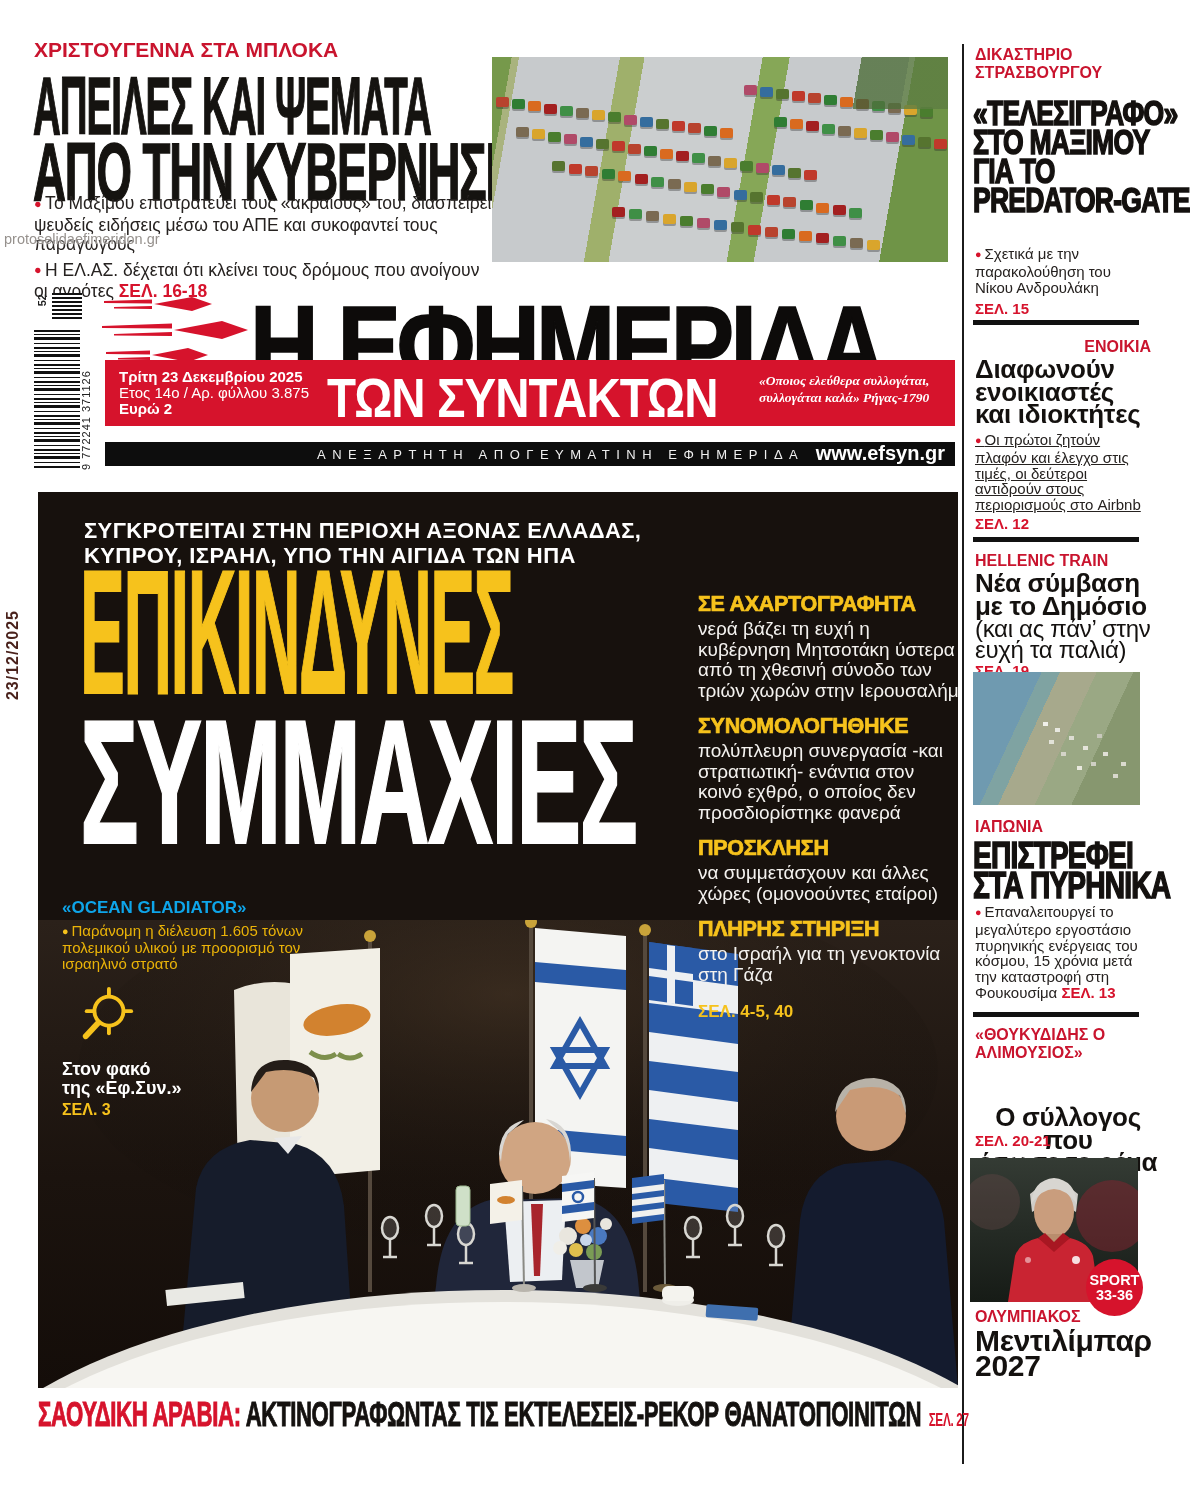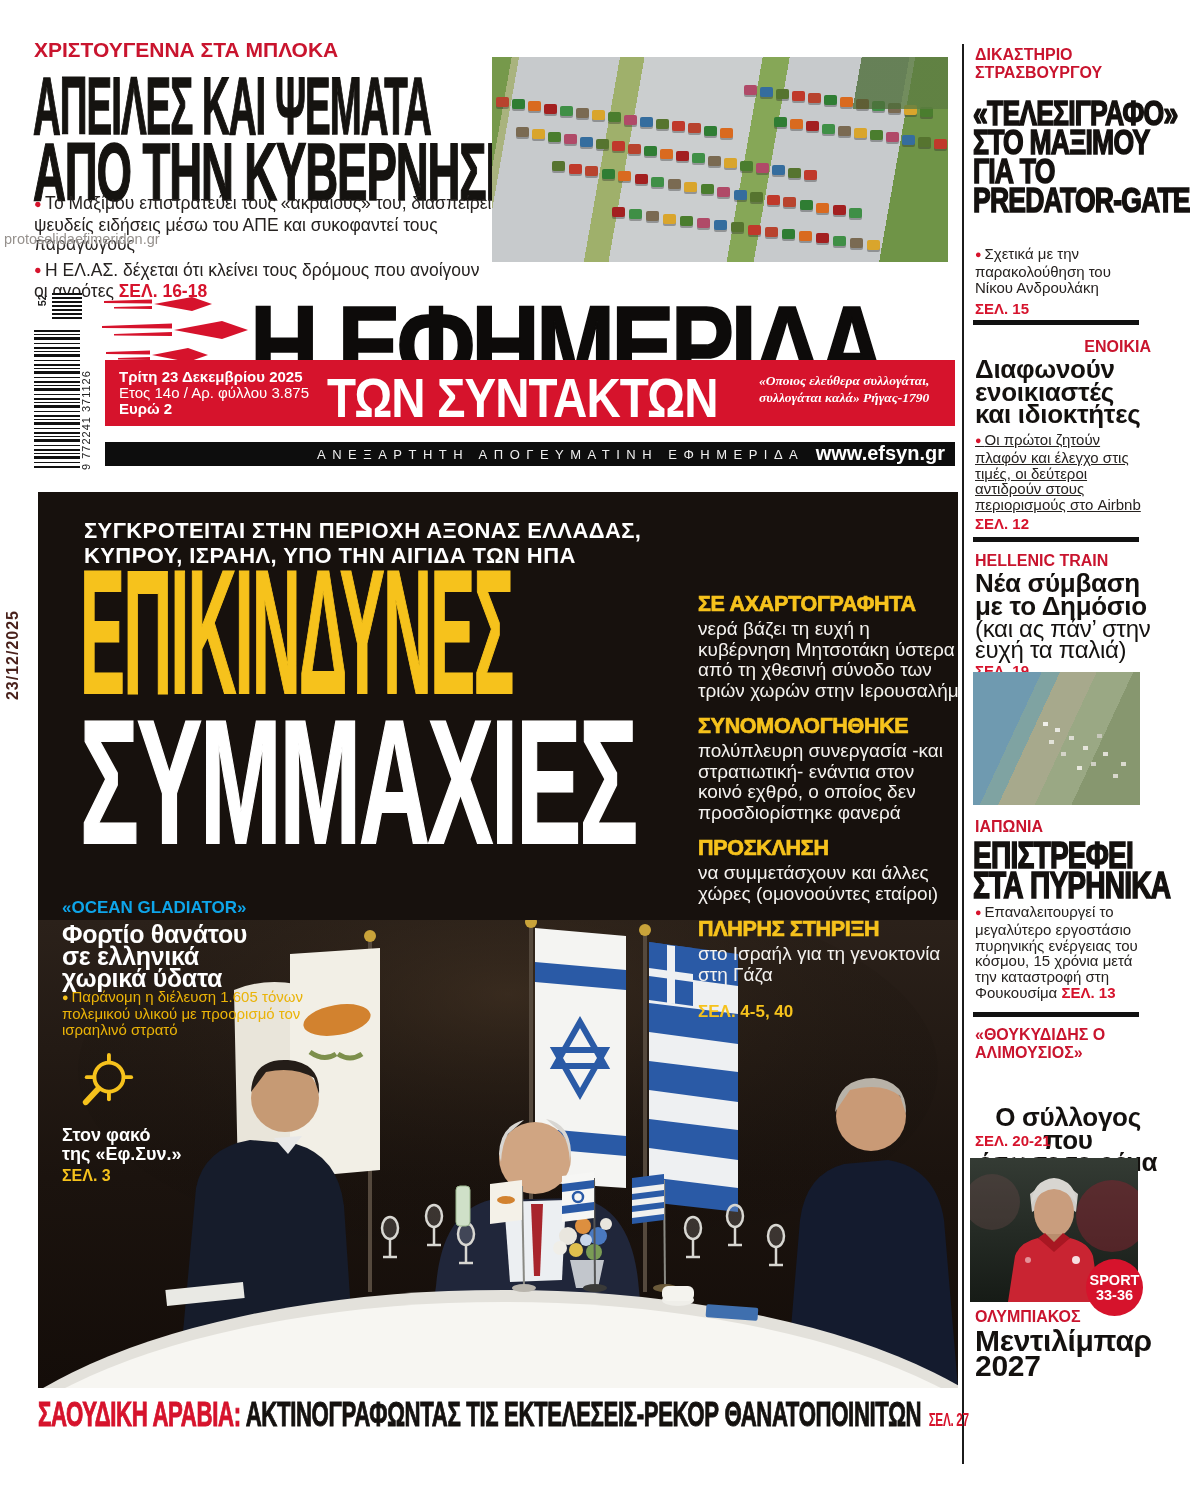--- a/index.html
+++ b/index.html
@@ -347,25 +347,20 @@
       </div>
       <div>
         <div class="pt-lead semiheavy">ΠΛΗΡΗΣ ΣΤΗΡΙΞΗ</div>
         <div class="pt-text">στο Ισραήλ για τη γενοκτονία στη Γάζα</div>
       </div>
       <div class="mb-pref">ΣΕΛ. 4-5, 40</div>
     </div>
 
     <div class="side">
       <div class="sk">«OCEAN GLADIATOR»</div>
-      <div class="sh">
-        <div>Φορτίο θανάτου</div>
-        <div>σε ελληνικά</div>
-        <div>χωρικά ύδατα</div>
-      </div>
       <div class="sb"><span class="dot dot-y"></span><span>Παράνομη η διέλευση 1.605 τόνων πολεμικού υλικού με προορισμό τον ισραηλινό στρατό</span></div>
       <svg class="mag" width="58" height="58" viewBox="0 0 60 60">
         <g stroke="#f6c21c" fill="none" stroke-linecap="round">
           <circle cx="32" cy="26" r="15" stroke-width="4"></circle>
           <line x1="32" y1="3" x2="32" y2="10" stroke-width="4"></line>
           <line x1="32" y1="42" x2="32" y2="49" stroke-width="4"></line>
           <line x1="9" y1="26" x2="16" y2="26" stroke-width="4"></line>
           <line x1="48" y1="26" x2="55" y2="26" stroke-width="4"></line>
           <line x1="21" y1="38" x2="8" y2="52" stroke-width="6"></line>
         </g>

